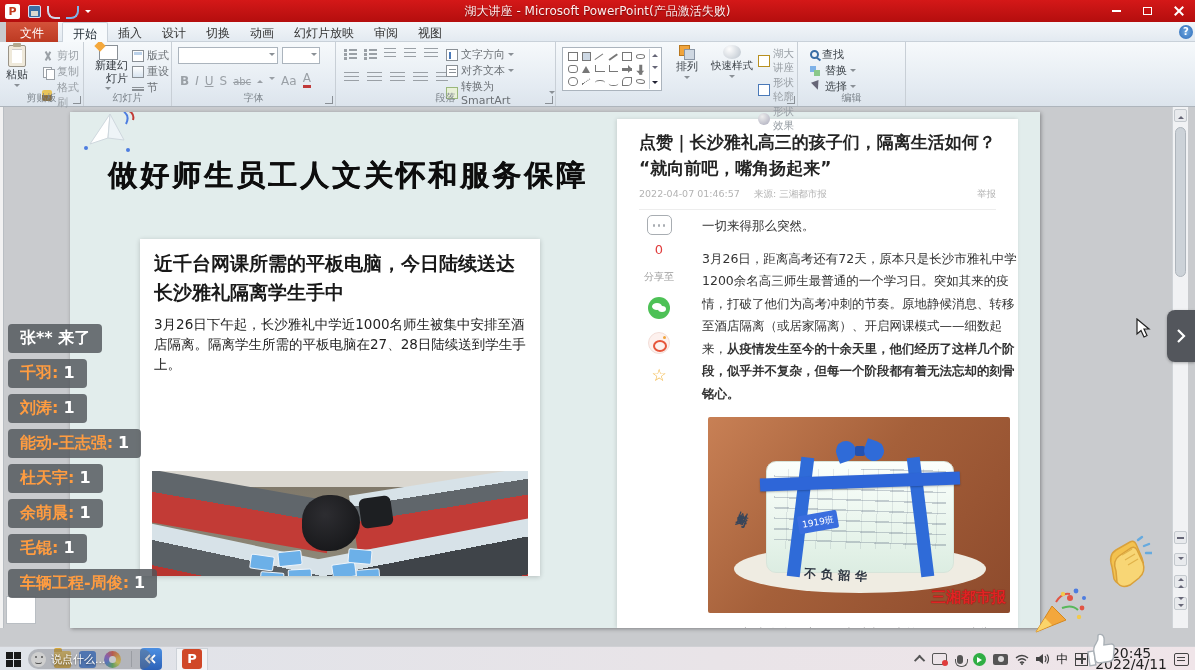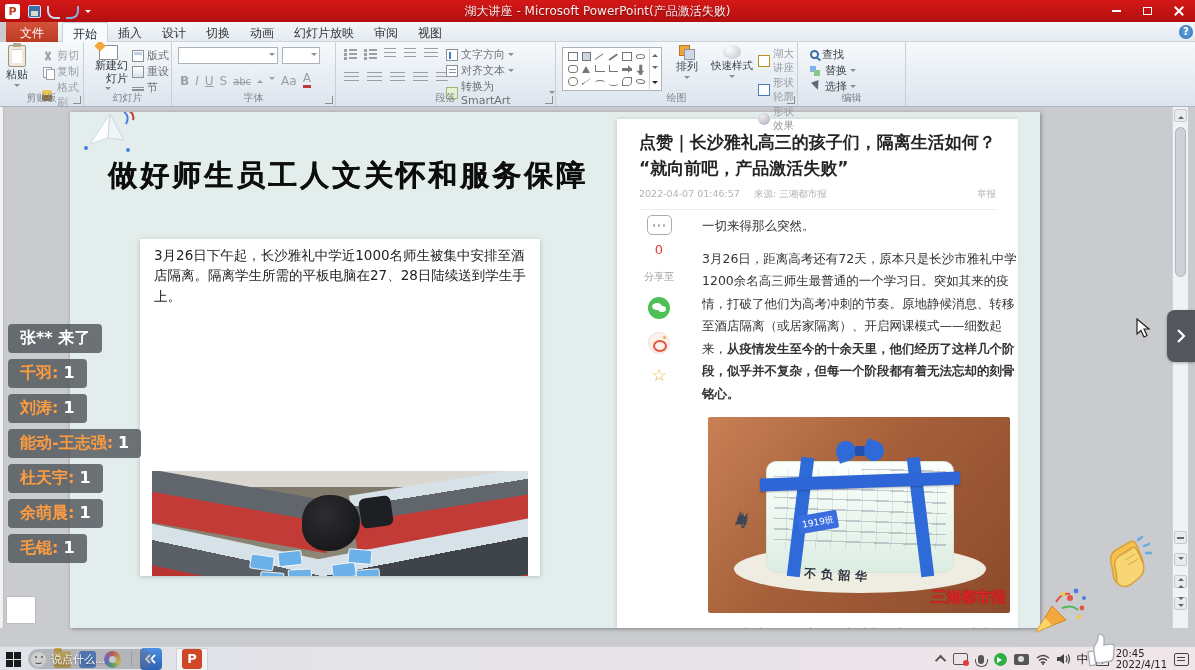--- a/index.html
+++ b/index.html
@@ -236,21 +236,21 @@
   .mic-i{width:6px;height:9px;background:#555;border-radius:3px;margin:0 3px}
   .mic-i:after{content:"";position:absolute;left:-2.5px;top:4px;width:11px;height:7px;border:1.5px solid #555;border-top:none;border-radius:0 0 6px 6px}
   .grn-i{width:13px;height:13px;border-radius:50%;background:#2fae44}
   .grn-i:after{content:"";position:absolute;left:3.5px;top:4px;border:3px solid transparent;border-left:5px solid #fff}
   .cam-i{width:15px;height:11px;background:#555;border-radius:2px}
   .cam-i:after{content:"";position:absolute;left:4.5px;top:2.5px;width:6px;height:6px;background:#ddd;border-radius:50%}
   .lang-t{font-size:12px;color:#222}
   .ime-i{width:13px;height:13px;border:1.5px solid #444;position:relative}
   .ime-i:before{content:"";position:absolute;left:5px;top:0;width:1.5px;height:10px;background:#444}
   .ime-i:after{content:"";position:absolute;left:0;top:4.5px;width:10px;height:1.5px;background:#444}
-  .clock{text-align:left;font-size:10px;line-height:11px;color:#222}
+  .clock{text-align:center;font-size:14px;line-height:11px;color:#222}
   .msg-i{width:15px;height:13px;border:1.5px solid #444;border-radius:2px}
   .msg-i:after{content:"";position:absolute;left:2px;top:3px;width:8px;height:1.5px;background:#444;box-shadow:0 3px 0 #444}
   #thumb-emoji{position:absolute;left:1082px;top:633px;z-index:55}
 </style>
 </head>
 <body>
 
 <div id="screen">
 
   <div id="titlebar">
@@ -474,21 +474,20 @@
           </div>
         <div class="rt-item">
             <div class="mi outl-i"></div>
             <span>形状轮廓</span>
           </div>
         <div class="rt-item">
             <div class="mi eff-i"></div>
             <span>形状效果</span>
           </div>
       </div>
-      <div class="glabel">绘图</div>
       <div class="launch"></div>
     </div>
 
     <div class="rgroup" style="left:798px;width:108px">
       <div class="rt-col" style="position:absolute;left:12px;top:5px;color:#3c4248">
         <div class="rt-item">
             <div class="mi find-i"></div>
             <span>查找</span>
           </div>
         <div class="rt-item">
@@ -515,20 +514,21 @@
         <polygon points="30,4 10,34 28,28" fill="#fff" stroke="#cfd8de"></polygon>
         <polygon points="30,4 44,30 28,28" fill="#eef4f7" stroke="#cfd8de"></polygon>
         <path d="M44 2 q6 4 2 12" stroke="#4d7de0" fill="none" stroke-width="2"></path>
         <path d="M47 0 q8 3 6 10" stroke="#c23b36" fill="none" stroke-width="2"></path>
         <circle cx="6" cy="38" r="2" fill="#4d7de0"></circle>
           <circle cx="48" cy="40" r="2" fill="#4d7de0"></circle>
       </svg>
       <div id="slide-title">做好师生员工人文关怀和服务保障</div>
 
       <div id="lcard">
+        <div class="lc-head">近千台网课所需的平板电脑，今日陆续送达长沙雅礼隔离学生手中</div>
         <div class="lc-body">3月26日下午起，长沙雅礼中学近1000名师生被集中安排至酒店隔离。隔离学生所需的平板电脑在27、28日陆续送到学生手上。</div>
         <div id="lphoto">
           <div class="wall"></div>
           <div class="pdesk pd1"></div>
             <div class="pdesk pd3"></div>
           <div class="person"></div>
           <div class="chair"></div>
           <div class="pdesk pd2"></div>
             <div class="pdesk pd4"></div>
           <div class="tab" style="left:98px;top:84px;transform:rotate(8deg)"></div>
@@ -539,21 +539,21 @@
           <div class="tab" style="left:180px;top:92px;transform:rotate(-8deg)"></div>
           <div class="tab" style="left:196px;top:78px;transform:rotate(5deg)"></div>
           <div class="tab" style="left:204px;top:98px;transform:rotate(-4deg)"></div>
 
         </div>
       </div>
 
       <div id="rblock">
         <div class="ra-head">
           <span>点赞｜长沙雅礼高三的孩子们，隔离生活如何？</span>
-          <span>“就向前吧，产品激活失败”</span>
+          <span>“就向前吧，嘴角扬起来”</span>
         </div>
         <div class="ra-meta">
           <span>2022-04-07 01:46:57</span>
           <span>来源: 三湘都市报</span>
           <span class="ra-report">举报</span>
         </div>
         <div class="ra-rail">
           <div class="cmt"></div>
           <div class="cmt-c">0</div>
           <div class="share-l">分享至</div>
@@ -617,20 +617,21 @@
   </div>
 
   <div id="chat-overlay">
     <div class="bubble"><span>张** 来了</span></div>
     <div class="bubble"><span class="nm">千羽</span><span class="ct">1</span></div>
     <div class="bubble"><span class="nm">刘涛</span><span class="ct">1</span></div>
     <div class="bubble"><span class="nm">能动-王志强</span><span class="ct">1</span></div>
     <div class="bubble"><span class="nm">杜天宇</span><span class="ct">1</span></div>
     <div class="bubble"><span class="nm">余萌晨</span><span class="ct">1</span></div>
     <div class="bubble"><span class="nm">毛锟</span><span class="ct">1</span></div>
+    <div class="bubble"><span class="nm">车辆工程-周俊</span><span class="ct">1</span></div>
   </div>
 
   <svg class="emoji" style="left:1100px;top:535px" width="52" height="56" viewBox="0 0 52 56">
     <g stroke="#66aadf" stroke-width="2.4" stroke-linecap="round">
         <path d="M38 5 l4 -3"></path>
         <path d="M44 11 l5 -2"></path>
         <path d="M46 18 l6 0"></path>
       </g>
     <path d="M12 32 Q8 20 16 15 L30 7 Q34 5 36 9 L42 23 Q46 33 38 40 L28 48 Q18 52 14 44 Z" fill="#f3c24f" stroke="#d9a13b" stroke-width="1.5"></path>
     <path d="M16 36 Q12 26 19 21 L31 13 Q35 11 37 15 L43 28 Q46 37 39 43 L30 50 Q21 54 17 47 Z" fill="#f8d675" stroke="#d9a13b" stroke-width="1.5"></path>

